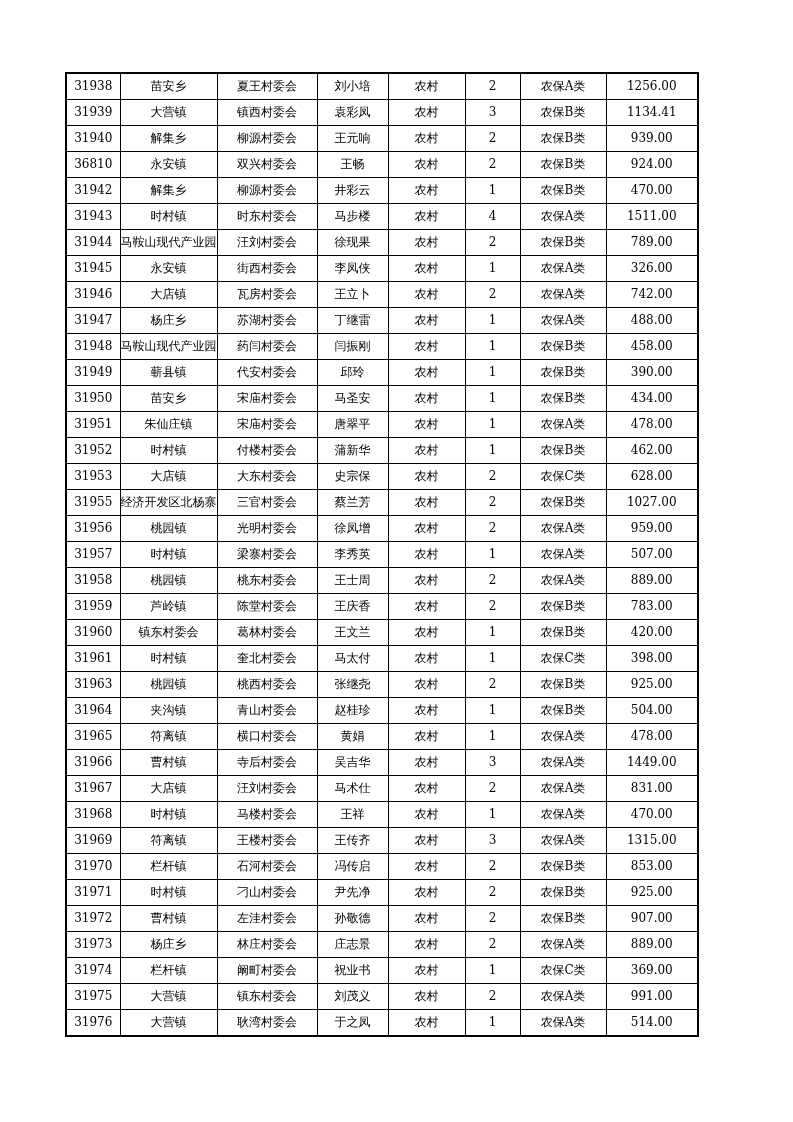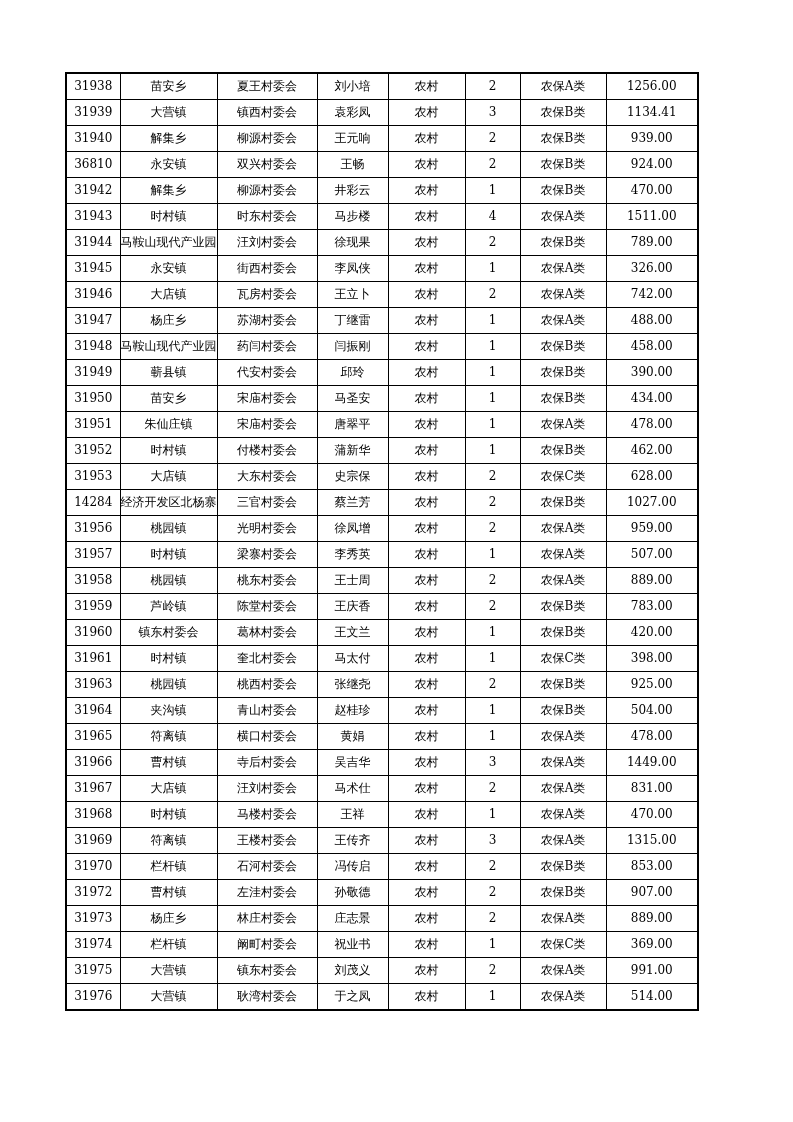--- a/index.html
+++ b/index.html
@@ -217,21 +217,21 @@
           <td>31953</td>
           <td>大店镇</td>
           <td>大东村委会</td>
           <td>史宗保</td>
           <td>农村</td>
           <td>2</td>
           <td>农保C类</td>
           <td>628.00</td>
         </tr>
         <tr>
-          <td>14284</td>
+          <td>31955</td>
           <td>经济开发区北杨寨</td>
           <td>三官村委会</td>
           <td>蔡兰芳</td>
           <td>农村</td>
           <td>2</td>
           <td>农保B类</td>
           <td>1027.00</td>
         </tr>
         <tr>
           <td>31956</td>
@@ -365,20 +365,30 @@
         </tr>
         <tr>
           <td>31970</td>
           <td>栏杆镇</td>
           <td>石河村委会</td>
           <td>冯传启</td>
           <td>农村</td>
           <td>2</td>
           <td>农保B类</td>
           <td>853.00</td>
+        </tr>
+        <tr>
+          <td>31971</td>
+          <td>时村镇</td>
+          <td>刁山村委会</td>
+          <td>尹先净</td>
+          <td>农村</td>
+          <td>2</td>
+          <td>农保B类</td>
+          <td>925.00</td>
         </tr>
         <tr>
           <td>31972</td>
           <td>曹村镇</td>
           <td>左洼村委会</td>
           <td>孙敬德</td>
           <td>农村</td>
           <td>2</td>
           <td>农保B类</td>
           <td>907.00</td>

